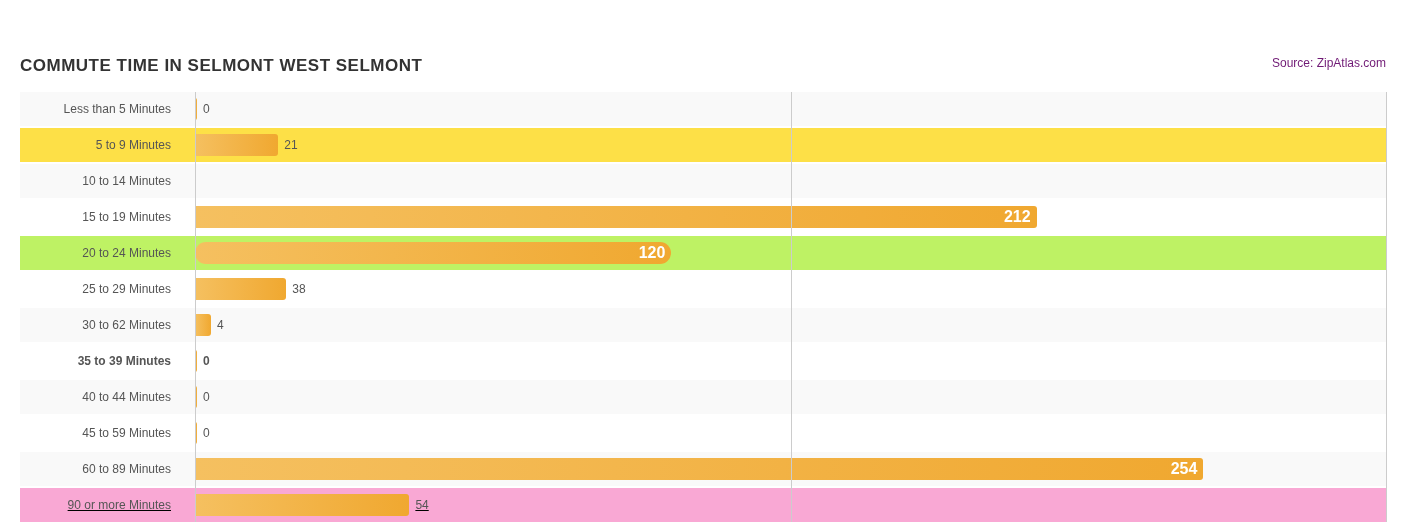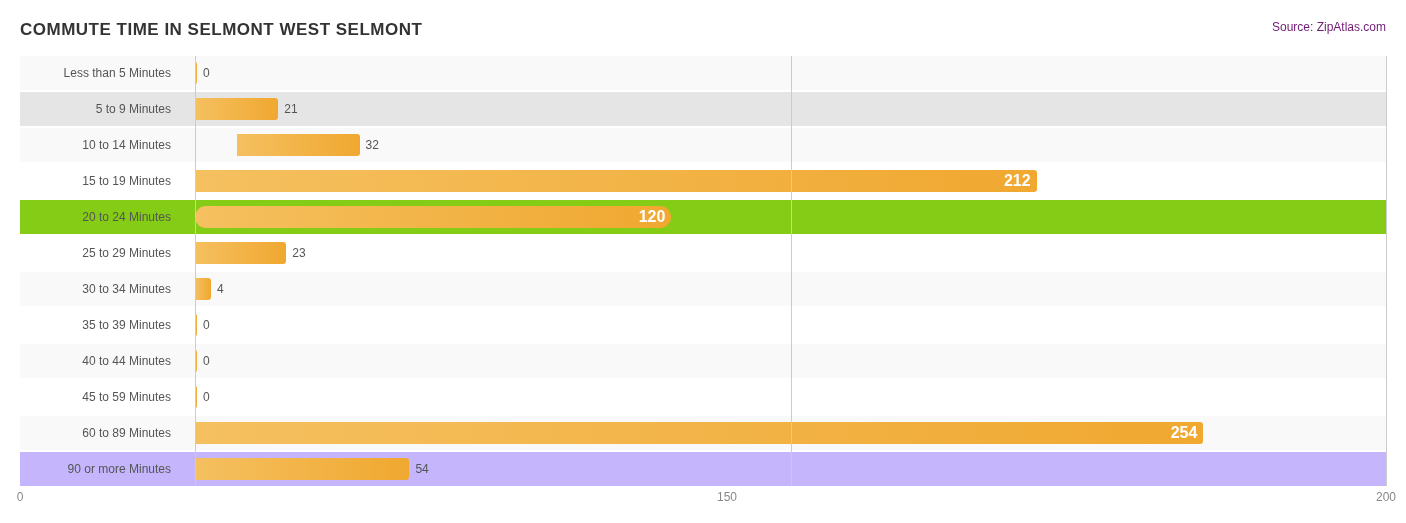--- a/index.html
+++ b/index.html
@@ -13,20 +13,21 @@
     .chart-container {
       width: 1406px;
       padding: 10px 20px 40px 20px;
       position: relative;
     }
     .chart-header {
       display: flex;
       justify-content: space-between;
       align-items: flex-start;
       margin-bottom: 16px;
+      margin-top: 36px;
     }
     .chart-title {
       font-size: 17px;
       font-weight: bold;
       color: #333;
       text-transform: uppercase;
       letter-spacing: 0.5px;
     }
     .chart-source {
       font-size: 12px;
@@ -108,65 +109,61 @@
   <div class="chart-body">
     <div id="bars-container">
         <div style="position: relative;">
           <div class="bar-row" style="background: rgb(249, 249, 249);">
             <div class="bar-label">Less than 5 Minutes</div>
             <div class="bar-area">
               <div class="bar" style="width: 2px; background: linear-gradient(to right, rgb(245, 192, 96), rgb(240, 168, 48));"></div>
               <span class="bar-value">0</span>
             </div>
           </div>
-          <div class="bar-row" style="background: #e5e5e5;">
+          <div class="bar-row" style="background: #fde047;">
             <div class="bar-label">5 to 9 Minutes</div>
             <div class="bar-area">
               <div class="bar" style="width: 7%; background: linear-gradient(to right, rgb(245, 192, 96), rgb(240, 168, 48));"></div>
               <span class="bar-value">21</span>
             </div>
           </div>
           <div class="bar-row" style="background: rgb(249, 249, 249); gap: 42px;">
             <div class="bar-label">10 to 14 Minutes</div>
-            <div class="bar-area">
-              <div class="bar" style="width: 10.6667%; background: linear-gradient(to right, rgb(245, 192, 96), rgb(240, 168, 48));"></div>
-              <span class="bar-value">32</span>
-            </div>
           </div>
           <div class="bar-row" style="background: rgb(255, 255, 255);">
             <div class="bar-label">15 to 19 Minutes</div>
             <div class="bar-area">
               <div class="bar" style="width: 70.6667%; background: linear-gradient(to right, rgb(245, 192, 96), rgb(240, 168, 48));">
                 <span class="bar-value-inside">212</span>
               </div>
             </div>
           </div>
-          <div class="bar-row" style="background: #84cc16;">
+          <div class="bar-row" style="background: #bef264;">
             <div class="bar-label">20 to 24 Minutes</div>
             <div class="bar-area">
               <div class="bar" style="width: 40%; background: linear-gradient(to right, rgb(245, 192, 96), rgb(240, 168, 48)); border-radius: 11px;">
                 <span class="bar-value-inside">120</span>
               </div>
             </div>
           </div>
           <div class="bar-row" style="background: rgb(255, 255, 255);">
             <div class="bar-label">25 to 29 Minutes</div>
             <div class="bar-area">
               <div class="bar" style="width: 7.66667%; background: linear-gradient(to right, rgb(245, 192, 96), rgb(240, 168, 48));"></div>
-              <span class="bar-value">23</span>
-            </div>
-          </div>
-          <div class="bar-row" style="background: rgb(249, 249, 249);">
-            <div class="bar-label">30 to 34 Minutes</div>
+              <span class="bar-value">38</span>
+            </div>
+          </div>
+          <div class="bar-row" style="background: rgb(249, 249, 249);">
+            <div class="bar-label">30 to 62 Minutes</div>
             <div class="bar-area">
               <div class="bar" style="width: 1.33333%; background: linear-gradient(to right, rgb(245, 192, 96), rgb(240, 168, 48));"></div>
               <span class="bar-value">4</span>
             </div>
           </div>
-          <div class="bar-row" style="background: rgb(255, 255, 255);">
+          <div class="bar-row" style="background: rgb(255, 255, 255); font-weight: bold;">
             <div class="bar-label">35 to 39 Minutes</div>
             <div class="bar-area">
               <div class="bar" style="width: 2px; background: linear-gradient(to right, rgb(245, 192, 96), rgb(240, 168, 48));"></div>
               <span class="bar-value">0</span>
             </div>
           </div>
           <div class="bar-row" style="background: rgb(249, 249, 249);">
             <div class="bar-label">40 to 44 Minutes</div>
             <div class="bar-area">
               <div class="bar" style="width: 2px; background: linear-gradient(to right, rgb(245, 192, 96), rgb(240, 168, 48));"></div>
@@ -181,21 +178,21 @@
             </div>
           </div>
           <div class="bar-row" style="background: rgb(249, 249, 249);">
             <div class="bar-label">60 to 89 Minutes</div>
             <div class="bar-area">
               <div class="bar" style="width: 84.6667%; background: linear-gradient(to right, rgb(245, 192, 96), rgb(240, 168, 48));">
                 <span class="bar-value-inside">254</span>
               </div>
             </div>
           </div>
-          <div class="bar-row" style="background: #c4b5fd;">
+          <div class="bar-row" style="background: #f9a8d4; text-decoration: underline;">
             <div class="bar-label">90 or more Minutes</div>
             <div class="bar-area">
               <div class="bar" style="width: 18%; background: linear-gradient(to right, rgb(245, 192, 96), rgb(240, 168, 48));"></div>
               <span class="bar-value">54</span>
             </div>
           </div>
           <div style="position: absolute; inset: 0px 0px 0px 175px; pointer-events: none; z-index: 1;">
             <div style="position: absolute; left: 0%; top: 0px; bottom: 0px; width: 1px; background: rgb(204, 204, 204);"></div>
             <div style="position: absolute; left: 50%; top: 0px; bottom: 0px; width: 1px; background: rgb(204, 204, 204);"></div>
             <div style="position: absolute; left: 100%; top: 0px; bottom: 0px; width: 1px; background: rgb(204, 204, 204);"></div>

